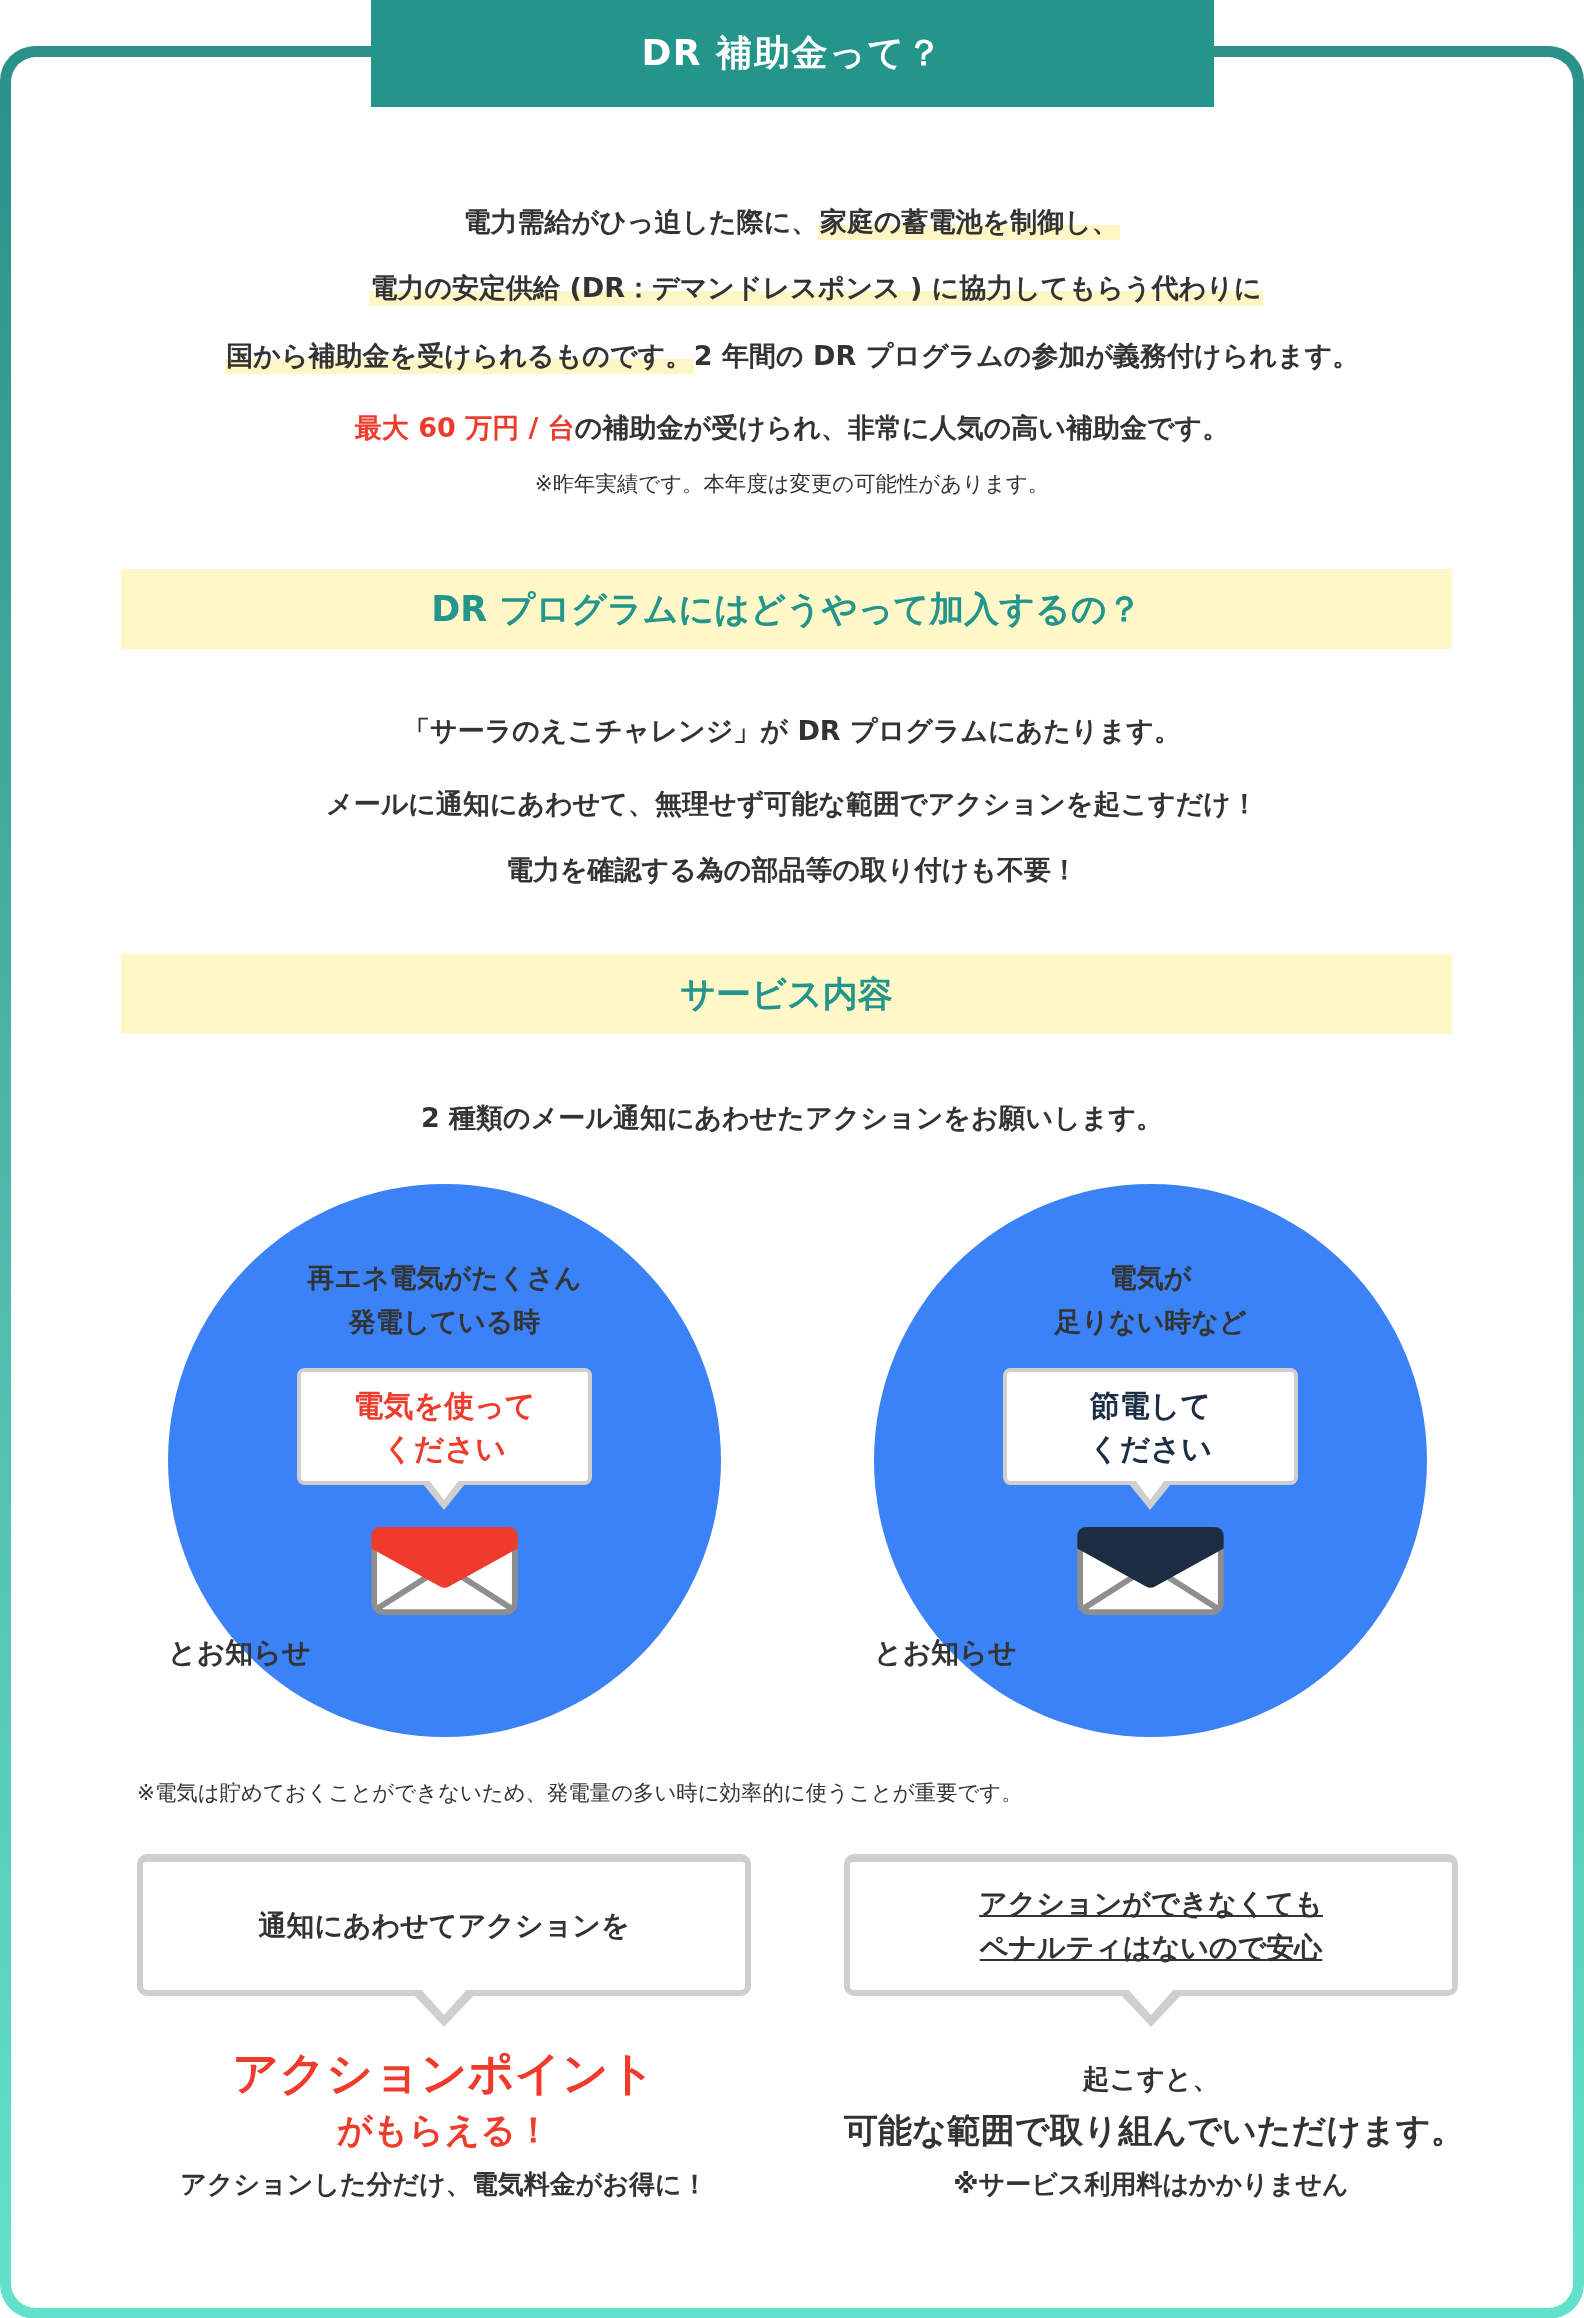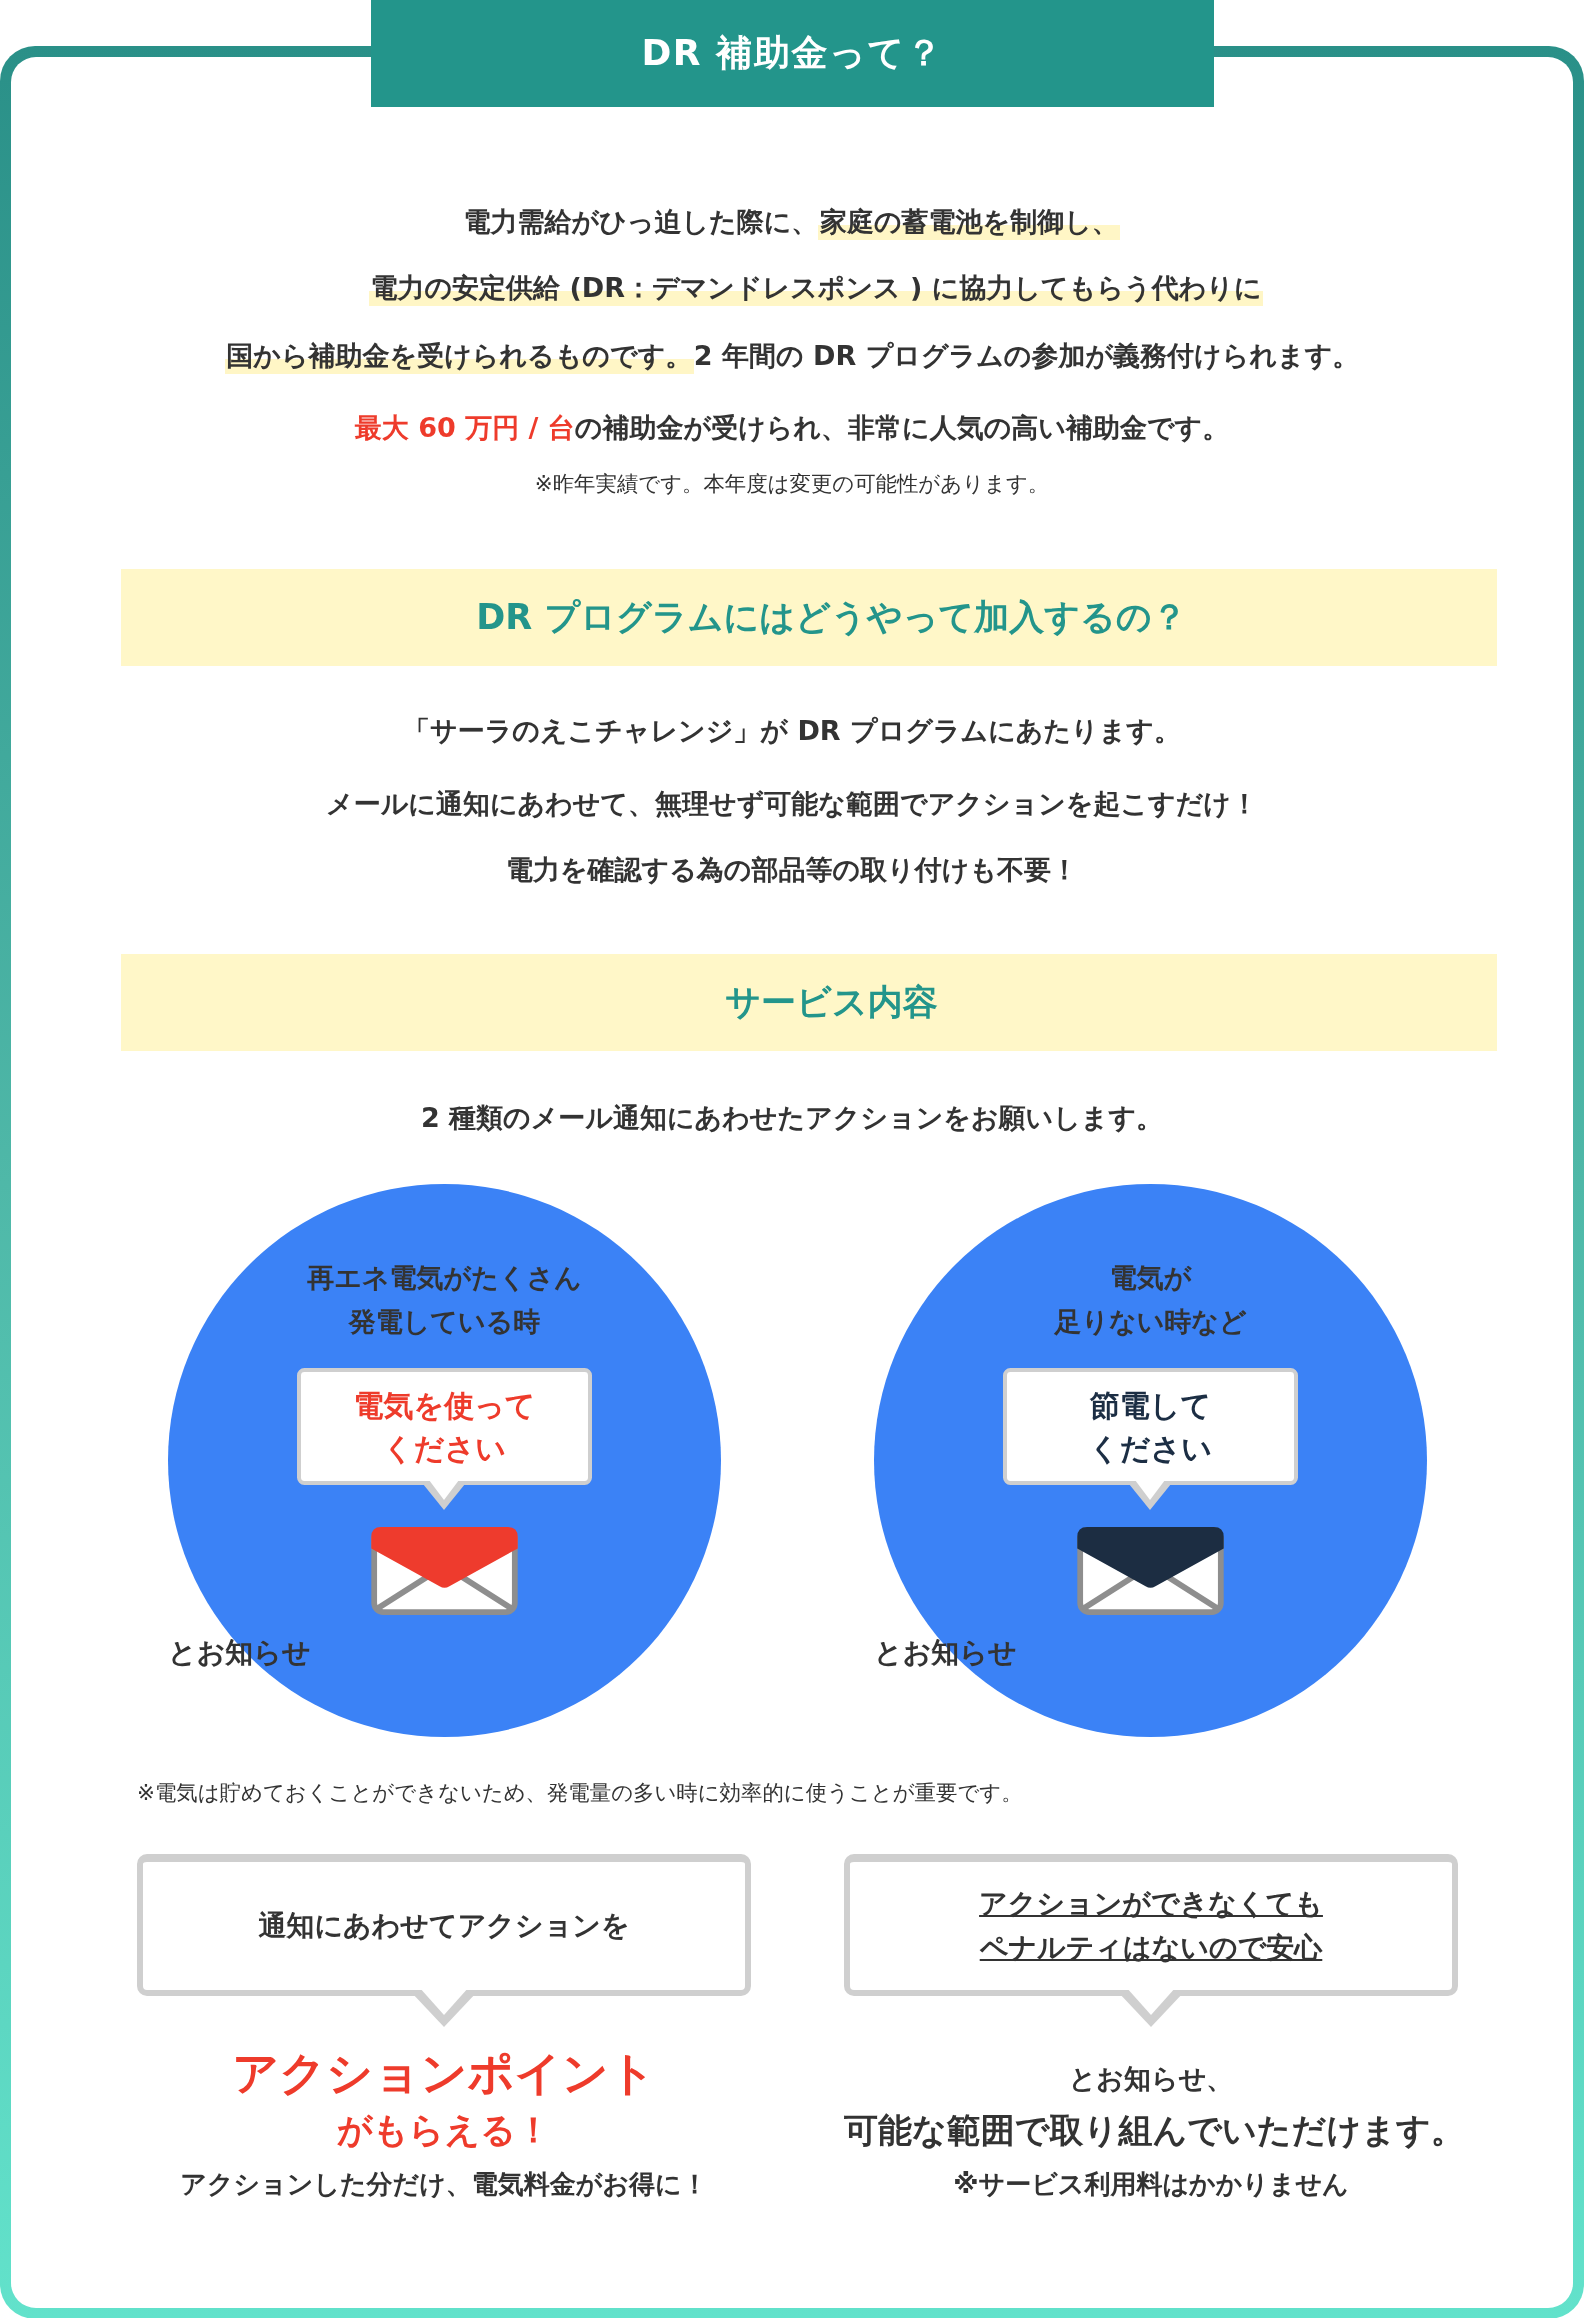--- a/index.html
+++ b/index.html
@@ -9,22 +9,22 @@
            border-radius:35px; background:linear-gradient(180deg,#2a9088 0%,#4fb8a8 50%,#62e2cb 100%); }
   .frame-inner { position:absolute; left:10.7px; top:10.7px; right:10.7px; bottom:10.7px; background:#ffffff; border-radius:25px; }
   .title-tab { position:absolute; left:371px; top:0; width:843px; height:107px; background:#23958b;
                display:flex; align-items:center; justify-content:center; }
   .title-tab span { color:#ffffff; font-size:36px; font-weight:bold; letter-spacing:1.6px; }
   .line { position:absolute; left:0; width:1584px; text-align:center; font-weight:bold; white-space:nowrap; }
   .l36 { font-size:27px; line-height:36px; }
   .l28 { font-size:21.4px; line-height:30px; font-weight:normal; }
   .hl { background:linear-gradient(180deg, transparent 55%, #fff6c6 55%); padding:0 1.6px 3.3px 1.6px; }
   .red { color:#ee3b2b; }
-  .ybar { position:absolute; left:121px; width:1331px; height:97px; background:#fff7c8;
-          display:flex; align-items:center; justify-content:center;padding-left:45px; }
+  .ybar { position:absolute; left:121px; width:1331px; height:80px; background:#fff7c8;
+          display:flex; align-items:center; justify-content:center; }
   .ybar span { color:#23958b; font-size:35px; font-weight:bold; }
   .circle { position:absolute; width:553px; height:553px; border-radius:50%; background:#3b82f6; top:1184px; }
   .circle .ctitle { position:absolute; left:0; width:100%; top:72px; text-align:center; font-size:27px; line-height:44px; font-weight:bold; color:#333; }
   .bubble { position:absolute; left:129px; top:184px; width:295px; height:117px; box-sizing:border-box;
             border:4.1px solid #cfcfcf; border-radius:7.4px; background:#ffffff;
             display:flex; align-items:center; justify-content:center; text-align:center;
             font-size:30px; line-height:43px; font-weight:bold; }
   .tail { position:absolute; left:50%; bottom:-29px; width:0; height:0; margin-left:-21.4px;
           border-left:21.4px solid transparent; border-right:21.4px solid transparent; border-top:26px solid #cfcfcf; }
   .tail::after { content:""; position:absolute; left:-15.6px; top:-30px; width:0; height:0;
@@ -132,16 +132,16 @@
     <div>アクションができなくても</div>
     <div>ペナルティはないので安心</div>
   </div>
   <div class="btail"></div>
 </div>
 
 <div class="col red" style="left:137px; top:2044px; font-size:46px; line-height:58px;">アクションポイント</div>
 <div class="col red" style="left:137px; top:2108px; font-size:35px; line-height:44px;">がもらえる！</div>
 <div class="col" style="left:137px; top:2167px; font-size:26px; line-height:35px; color:#333;">アクションした分だけ、電気料金がお得に！</div>
 
-<div class="col" style="left:844px; top:2061px; font-size:27px; line-height:36px; color:#333;">とお知らせ、</div>
+<div class="col" style="left:844px; top:2061px; font-size:27px; line-height:36px; color:#333;">起こすと、</div>
 <div class="col" style="left:844px; top:2112px; font-size:34px; line-height:36px; color:#333;">可能な範囲で取り組んでいただけます。</div>
 <div class="col" style="left:844px; top:2167px; font-size:26px; line-height:35px; color:#333;">※サービス利用料はかかりません</div>
 
 
 </body></html>

